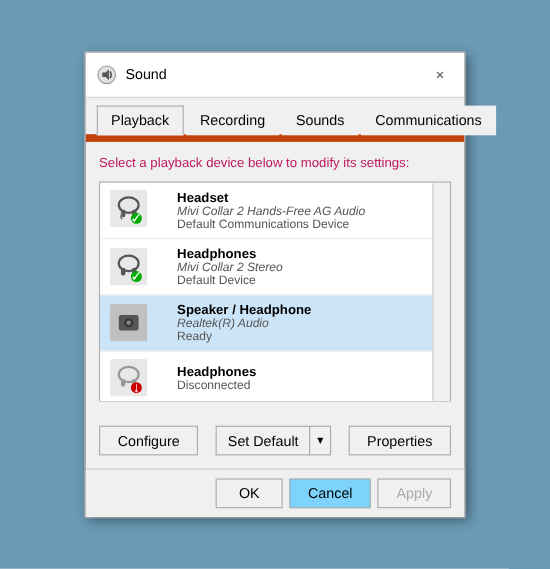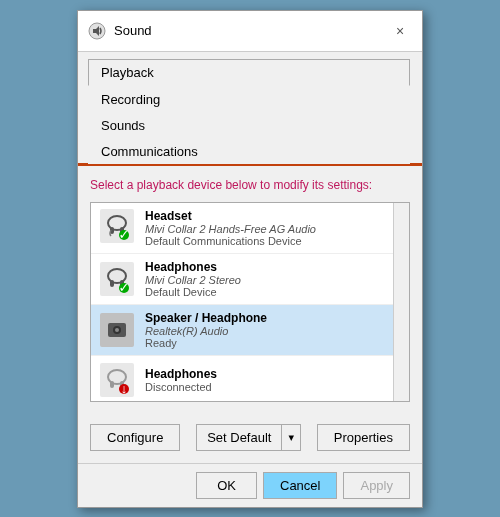--- a/index.html
+++ b/index.html
@@ -2,30 +2,30 @@
 <html><head>
   <meta charset="utf-8">
   <style>
     * { box-sizing: border-box; margin: 0; padding: 0; font-family: 'Segoe UI', Tahoma, sans-serif; font-size: 13px; }
     body { background: #6a9ab5; display: flex; align-items: center; justify-content: center; width: 500px; height: 517px; overflow: hidden; }
     .dialog { width: 346px; background: #f0f0f0; border: 1px solid #999; box-shadow: 3px 3px 10px rgba(0,0,0,0.4); position: relative; }
     .title-bar { background: #ffffff; display: flex; align-items: center; padding: 8px 10px; border-bottom: 1px solid #ccc; }
     .title-bar-icon { width: 18px; height: 18px; margin-right: 8px; }
     .title-bar-text { flex: 1; font-size: 13px; color: #000; }
     .close-btn { width: 24px; height: 24px; background: none; border: none; cursor: pointer; font-size: 14px; color: #555; display: flex; align-items: center; justify-content: center; }
-    .tabs { display: flex; background: #f0f0f0; border-bottom: 3px solid #c2410c; padding: 6px 10px 0; flex-direction: column; }
+    .tabs { display: flex; background: #f0f0f0; border-bottom: 7px solid #c2410c; padding: 6px 10px 0; }
     .tab { padding: 5px 12px; border: 1px solid transparent; border-bottom: none; cursor: pointer; font-size: 13px; color: #000; background: #f0f0f0; margin-right: 2px; position: relative; top: 1px; }
     .tab.active { background: #f0f0f0; border: 1px solid #aaa; border-bottom: 1px solid #f0f0f0; z-index: 1; }
     .content { padding: 12px; }
     .instruction { font-size: 12px; color: #be185d; margin-bottom: 10px; }
     .device-list { background: #fff; border: 1px solid #aaa; height: 200px; overflow-y: auto; position: relative; }
     .device-item { display: flex; align-items: center; padding: 6px 8px; cursor: pointer; border-bottom: 1px solid #eee; }
     .device-item.selected { background: #cce4f7; }
     .device-icon { width: 36px; height: 36px; margin-right: 10px; display: flex; align-items: center; justify-content: center; flex-shrink: 0; }
-    .device-info { flex: 1; }
+    .device-info { flex: 1; margin-left: 16px; }
     .device-name { font-weight: 600; font-size: 12px; }
     .device-desc { font-size: 11px; color: #555; font-style: italic; }
     .device-status { font-size: 11px; color: #555; }
     .device-icon-wrap { position: relative; display: inline-block; }
     .scrollbar { width: 16px; background: #f0f0f0; border-left: 1px solid #ccc; position: absolute; right: 0; top: 0; bottom: 0; }
     .bottom-buttons { display: flex; justify-content: space-between; align-items: center; padding: 10px 12px 12px; }
     .btn { padding: 5px 16px; border: 1px solid #aaa; background: #f0f0f0; cursor: pointer; font-size: 13px; }
     .btn-group { display: flex; }
     .btn-set-default { padding: 5px 10px; border: 1px solid #aaa; border-right: none; background: #f0f0f0; cursor: pointer; font-size: 13px; }
     .btn-dropdown { padding: 5px 6px; border: 1px solid #aaa; background: #f0f0f0; cursor: pointer; font-size: 11px; }

